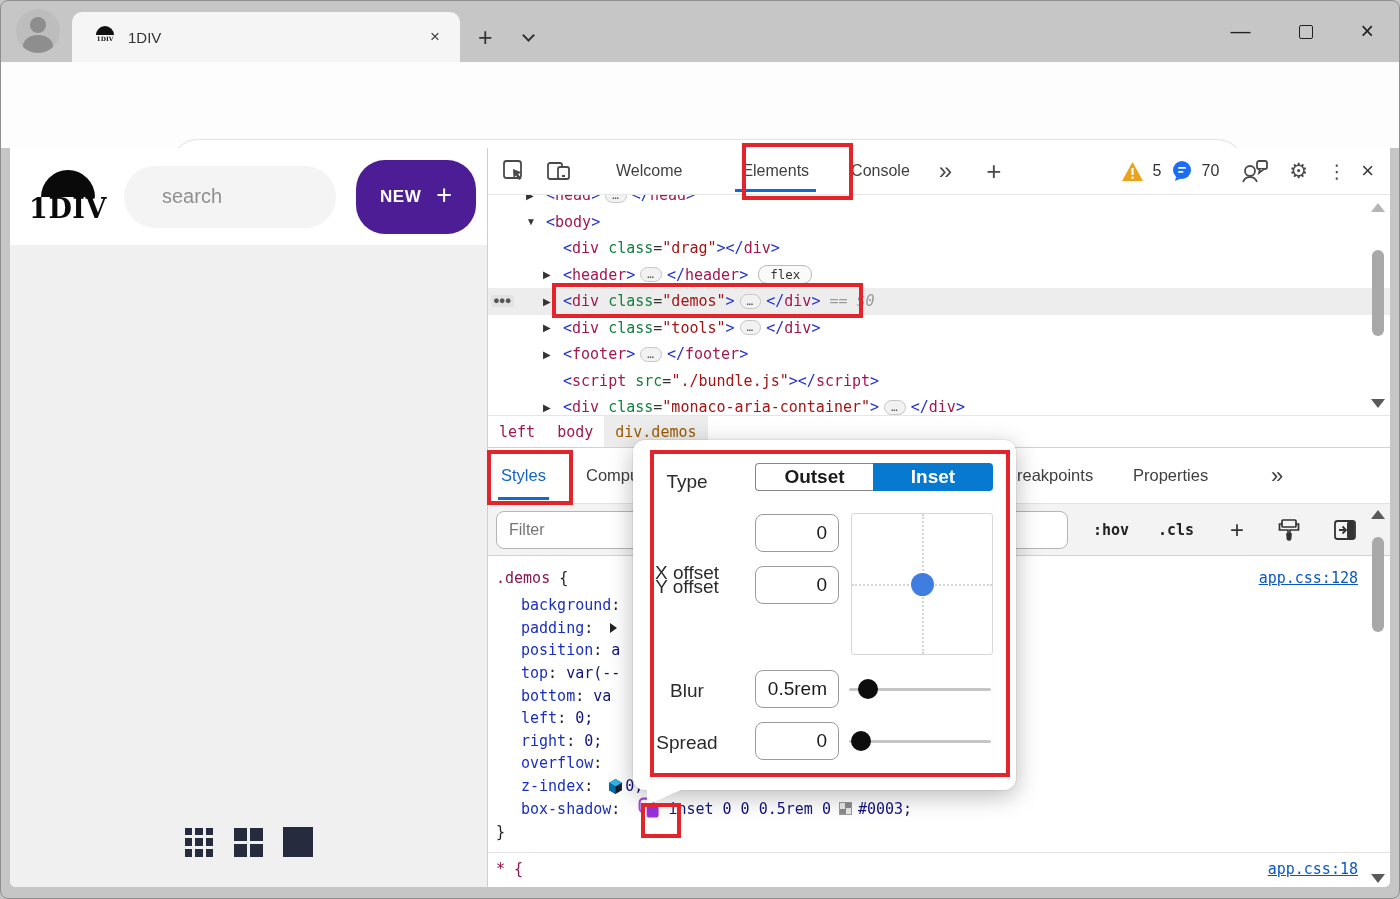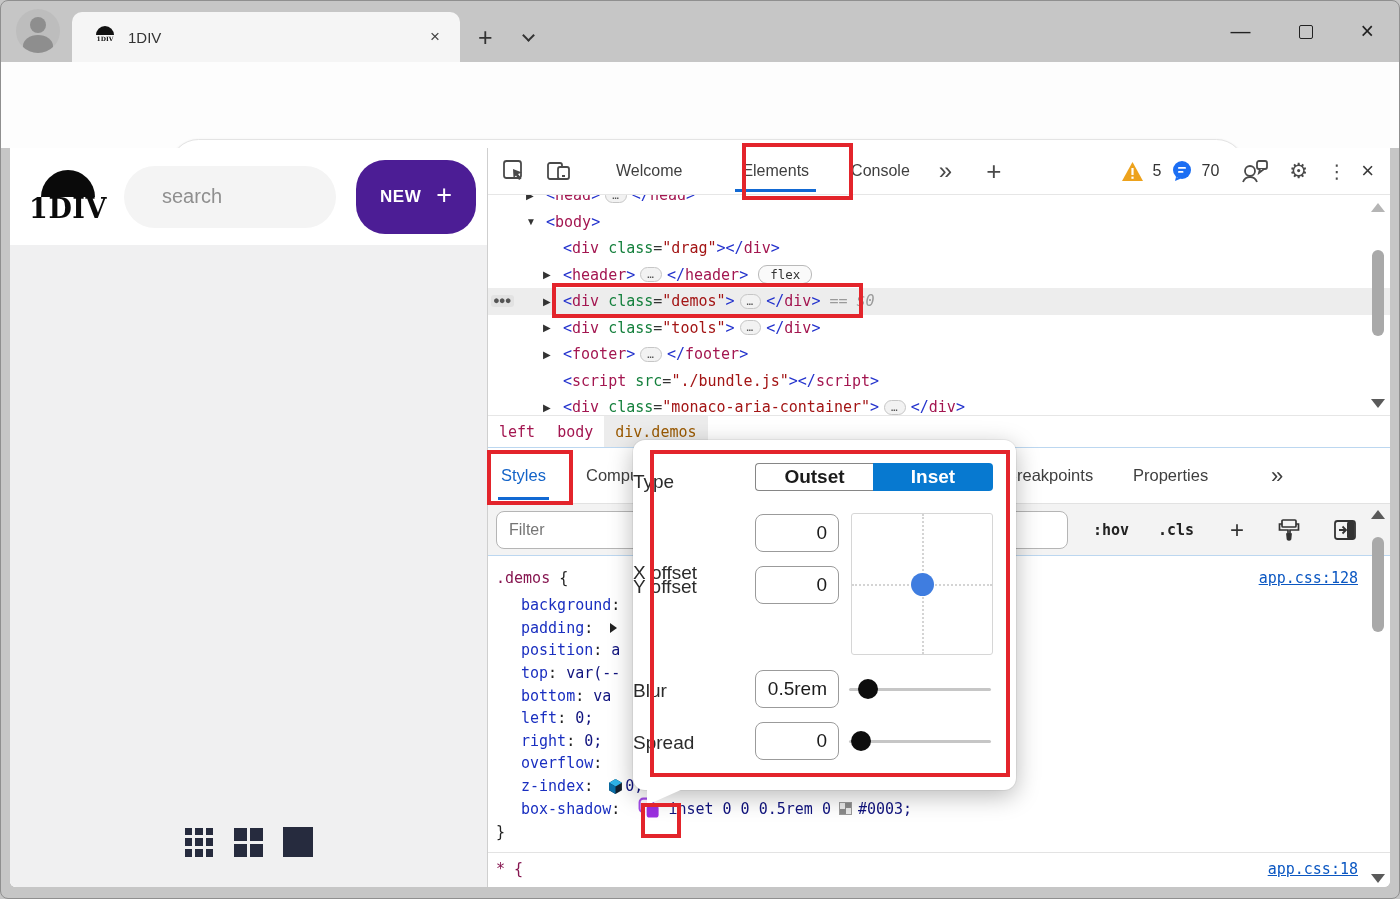--- a/index.html
+++ b/index.html
@@ -134,21 +134,21 @@
   .rule2 { display:flex; justify-content:space-between; padding:7px 32px 0 8px; }
   .swatch { display:inline-block; width:13px; height:13px; margin:0 6px 0 8px; border:1px solid #9a9a9a;
             background:conic-gradient(#8a8a8a 0 25%, #e8e8e8 0 50%, #8a8a8a 0 75%, #e8e8e8 0); }
   .zcube { display:inline-block; margin:0 2px 0 6px; }
   .bsicon { display:inline-block; margin:0 6px 0 8px; }
 
   
   .popup { position:absolute; left:633px; top:440px; width:383px; height:350px; background:#fff; border-radius:12px; z-index:40;
            box-shadow:0 6px 24px rgba(0,0,0,.28), 0 0 0 1px rgba(0,0,0,.05); }
   .popup:after { content:""; position:absolute; left:14px; bottom:-15px; width:0; height:0; border-top:16px solid #fff; border-right:36px solid transparent; }
-  .bs-label { position:absolute; width:108px; text-align:left; font-size:19px; color:#2b2b2b; }
+  .bs-label { position:absolute; width:108px; text-align:center; font-size:19px; color:#2b2b2b; }
   .bs-toggle { position:absolute; left:122px; top:23px; display:flex; height:28px; }
   .bs-out { width:118px; border:1px solid #868686; border-right:none; border-radius:4px 0 0 4px; background:#fff; font-size:19px; font-weight:bold; color:#1b1b1b; font-family:inherit; }
   .bs-in { width:120px; border:none; border-radius:0 4px 4px 0; background:#0779d0; font-size:19px; font-weight:bold; color:#fff; font-family:inherit; display:flex; align-items:center; justify-content:center; }
   .bs-input { position:absolute; left:122px; width:84px; height:38px; border:1.5px solid #9b9b9b; border-radius:8px; font-size:19px; color:#1b1b1b; text-align:right; padding-right:11px; font-family:inherit; outline:none; background:#fff; }
   .bs-pad { position:absolute; left:218px; top:73px; width:142px; height:142px; border:1px solid #d6d6d6; border-radius:3px; background:#fff; }
   .bs-pad .vline { position:absolute; left:50%; top:0; height:100%; border-left:2px dotted #d4d4d4; }
   .bs-pad .hline { position:absolute; top:50%; left:0; width:100%; border-top:2px dotted #d4d4d4; }
   .bs-dot { position:absolute; left:59px; top:59px; width:23px; height:23px; border-radius:50%; background:#3f7de0; }
   .bs-slider { position:absolute; width:142px; height:20px; }
   .bs-track { position:absolute; left:0; top:9px; width:100%; height:3px; background:#c6c6c6; border-radius:2px; }

